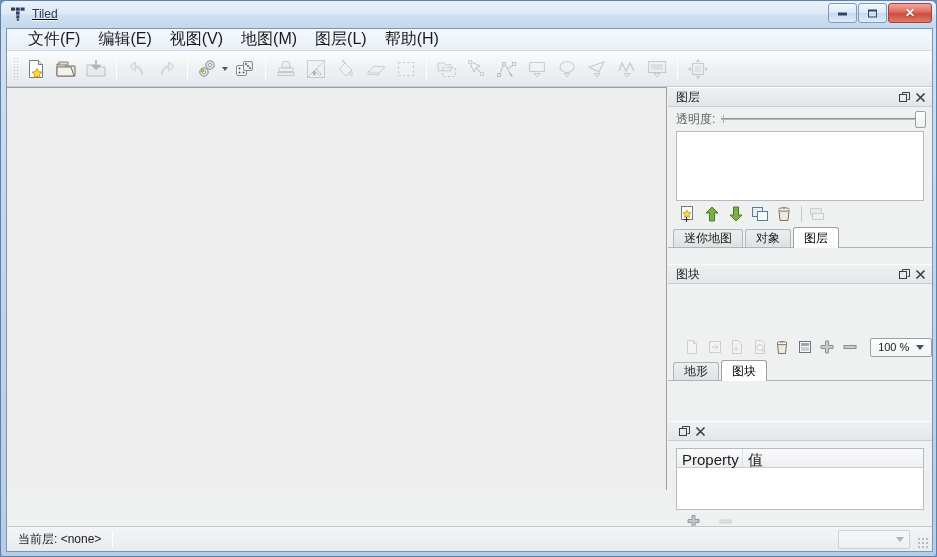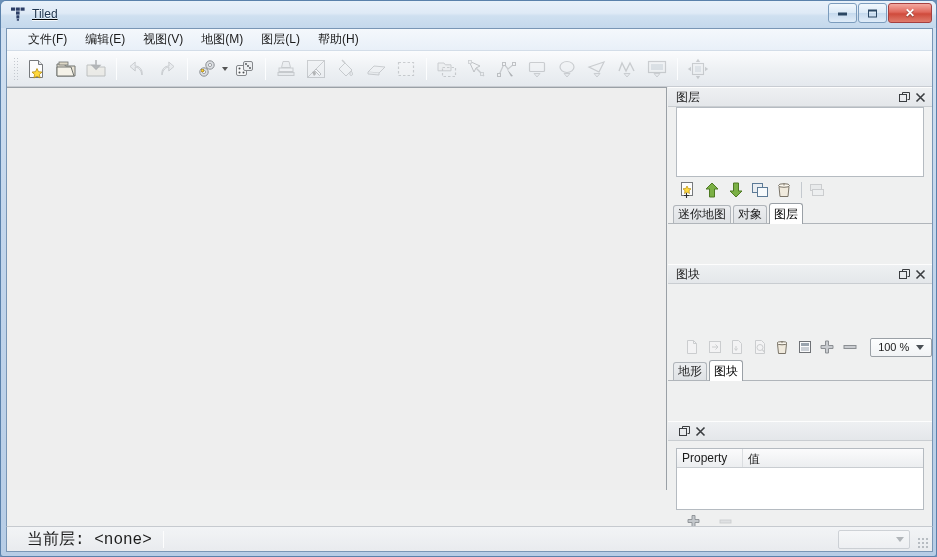--- a/index.html
+++ b/index.html
@@ -112,21 +112,21 @@
     left: 0; top: 0;
     width: 925px; height: 22px;
     background: linear-gradient(to bottom, #f4f8fc 0%, #e9f0f8 100%);
     border-bottom: 1px solid #d3dde8;
     display: flex;
     align-items: center;
     padding-left: 12px;
   }
   .menu-item {
     padding: 19px 9px;
-    font-size: 12px;
+    font-size: 16px;
     color: #1b1b1b;
     cursor: default;
     white-space: nowrap;
   }
 
   
   #toolbar {
     position: absolute;
     left: 0; top: 22px;
     width: 925px; height: 36px;
@@ -269,21 +269,21 @@
   .tabbar {
     display: flex;
     align-items: flex-end;
     height: 21px;
     padding-left: 5px;
     border-bottom: 1px solid #b0b5ba;
     background: transparent;
   }
   .tab {
     height: 18px;
-    padding: 0 4px;
+    padding: 0 10px;
     display: flex;
     align-items: center;
     font-size: 12px;
     color: #1c1c1c;
     background: linear-gradient(to bottom, #eceef0 0%, #dfe2e5 100%);
     border: 1px solid #b0b5ba;
     border-bottom: none;
     border-radius: 3px 3px 0 0;
     margin-right: 2px;
     cursor: default;
@@ -327,44 +327,43 @@
     border: 1px solid #b5bbc1;
     margin: 0 8px;
   }
   .prop-head {
     display: flex;
     height: 19px;
     background: linear-gradient(to bottom, #fbfbfc 0%, #eceef0 100%);
     border-bottom: 1px solid #c9cdd1;
   }
   .prop-th {
-    font-size: 12px;
+    font-size: 15px;
     color: #1c1c1c;
     padding: 2px 5px 16px 5px;
     white-space: nowrap;
   }
   .prop-th.c1 { width: 66px; border-right: 1px solid #dadde0; }
 
   
   #statusbar {
     position: absolute;
     left: 5px; top: 525px;
     width: 927px; height: 26px;
     background: linear-gradient(to bottom, #f2f4f6 0%, #e9ebee 100%);
     border: 1px solid #7996b5;
     border-top: 1px solid #c6cacf;
     display: flex;
     align-items: center;
   }
   #status-text {
-    margin-left: 20px;
-    font-size: 16px;
+    margin-left: 11px;
+    font-size: 12px;
     color: #1c1c1c;
     white-space: nowrap;
-    font-family: Liberation Mono, monospace;
   }
   #status-sep {
     width: 1px; height: 17px;
     margin-left: 11px;
     background: #c2c6cb;
     border-right: 1px solid #fdfdfd;
   }
   #status-combo {
     position: absolute;
     right: 22px; top: 3px;
@@ -622,20 +621,28 @@
               <path d="M3.5 2.5V0.5h7v7h-2" fill="none" stroke="#3a3d40" stroke-width="1"></path>
             </svg>
           </span>
           <span class="dock-btn">
             <svg width="11" height="11" viewBox="0 0 11 11">
               <path d="M1.5 1.5l8 8M9.5 1.5l-8 8" stroke="#3a3d40" stroke-width="1.6"></path>
             </svg>
           </span>
         </div>
 
+        <div class="opacity-row">
+          <span class="opacity-label">透明度:</span>
+          <span class="slider-wrap">
+            <span class="slider-groove"></span>
+            <span class="slider-tick"></span>
+            <span class="slider-handle"></span>
+          </span>
+        </div>
 
         <div class="list-box"></div>
 
         <div class="mini-toolbar">
           <span class="mbtn">
             <svg width="18" height="18" viewBox="0 0 18 18">
               <rect x="2.5" y="1.5" width="11" height="13" fill="#fdfdfd" stroke="#76797c" stroke-width="1"></rect>
               <path d="M8 5l1.2 2.5 2.8.3-2 1.9.5 2.8-2.5-1.4-2.5 1.4.5-2.8-2-1.9 2.8-.3z" fill="#ffd93b" stroke="#b58c10" stroke-width=".7"></path>
               <path d="M5 14.5h5M7.5 12v5" stroke="#2c2f32" stroke-width="1.1"></path>
             </svg>

